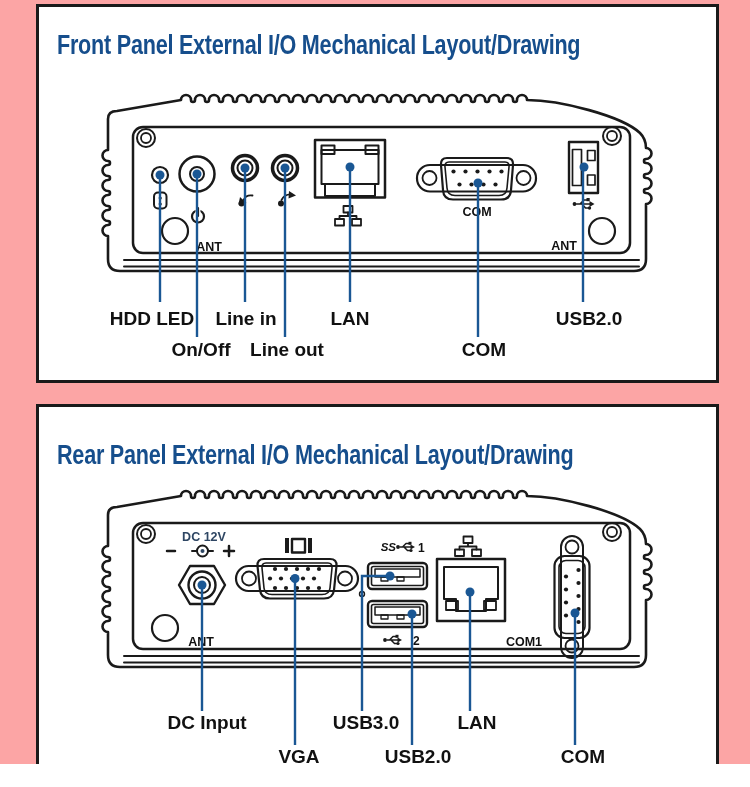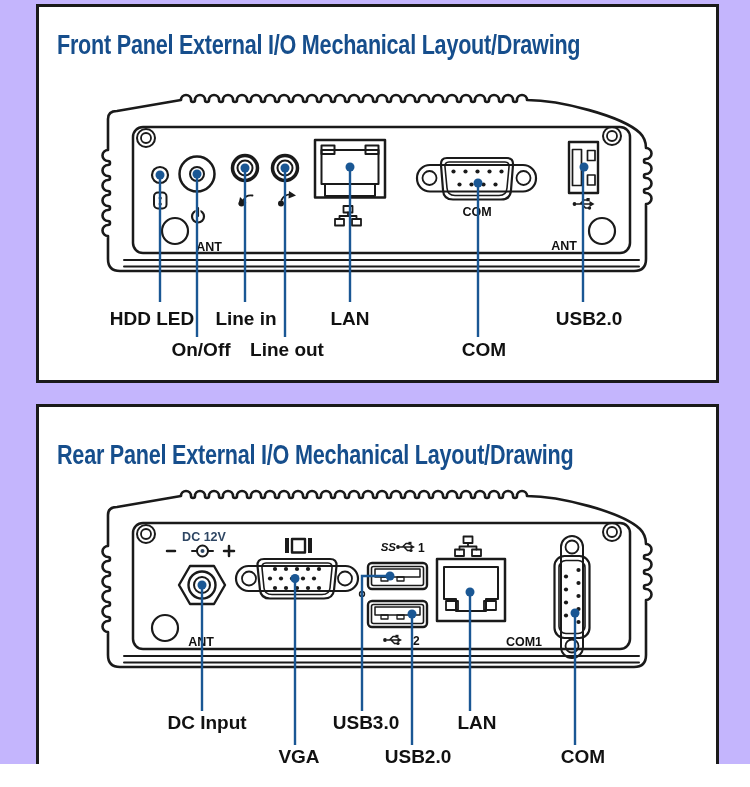--- a/index.html
+++ b/index.html
@@ -1,17 +1,17 @@
 <!DOCTYPE html>
 <html style="--accent: #1A5794; --title: #164E8C; --ink: #1A1A1A; --silkscreen: #2E4663;"><head>
 <meta charset="utf-8">
 <style>
   :root{ --accent:#1A5794; --title:#164E8C; --ink:#1A1A1A; --silkscreen:#2E4663; }
   html,body{margin:0;padding:0;background:#fff;}
-  .page{position:relative;width:750px;height:764px;background:#c4b5fd;overflow:hidden;
+  .page{position:relative;width:750px;height:764px;background:#fca5a5;overflow:hidden;
         font-family:"Liberation Sans",sans-serif;}
   .section-box{position:absolute;left:36px;width:677px;height:373px;border:3px solid #1a1a1a;background:#fff;}
   .box-front{top:4px;}
   .box-rear{top:404px;}
   .panel-title{position:absolute;left:57px;white-space:nowrap;color:var(--title);
        font-weight:bold;font-size:27px;letter-spacing:-0.3px;
        transform:scaleX(0.8);transform-origin:left top;}
   .title-front{top:30px;}
   .title-rear{top:440px;}
   svg.overlay{position:absolute;left:0;top:0;}

